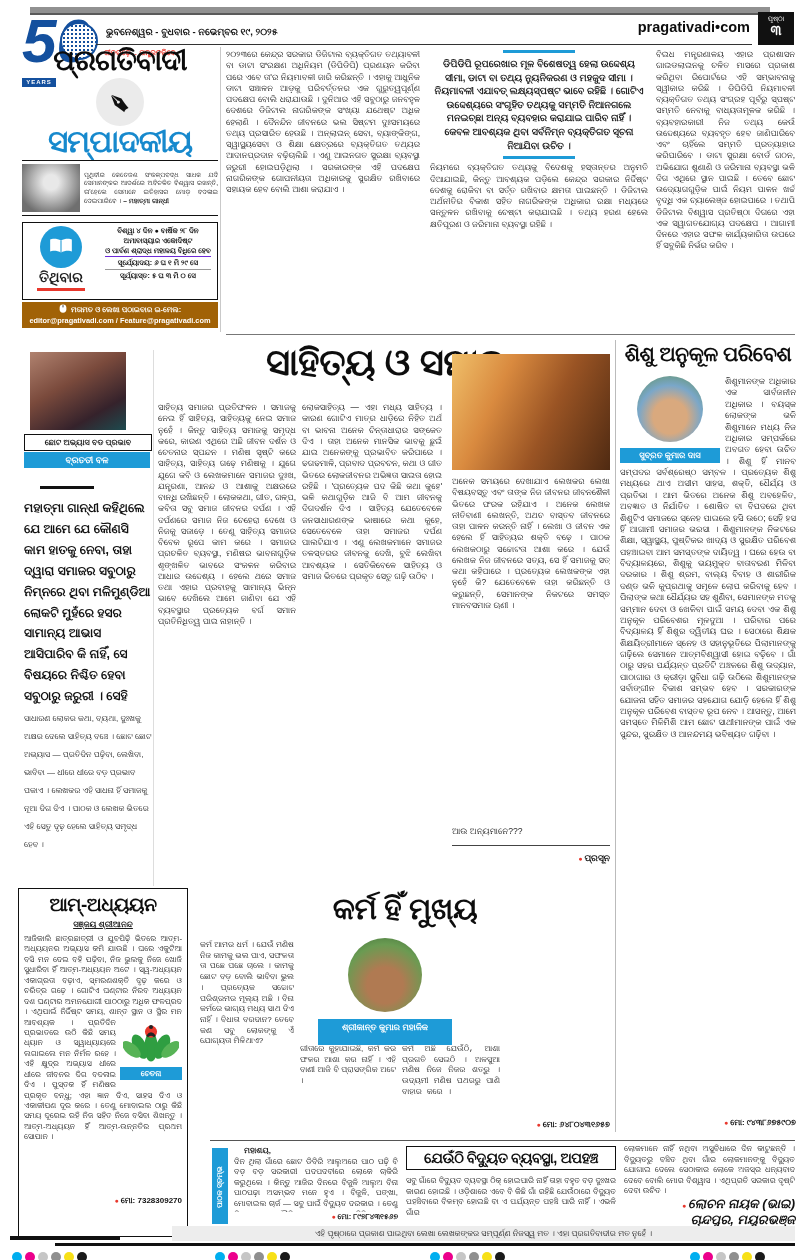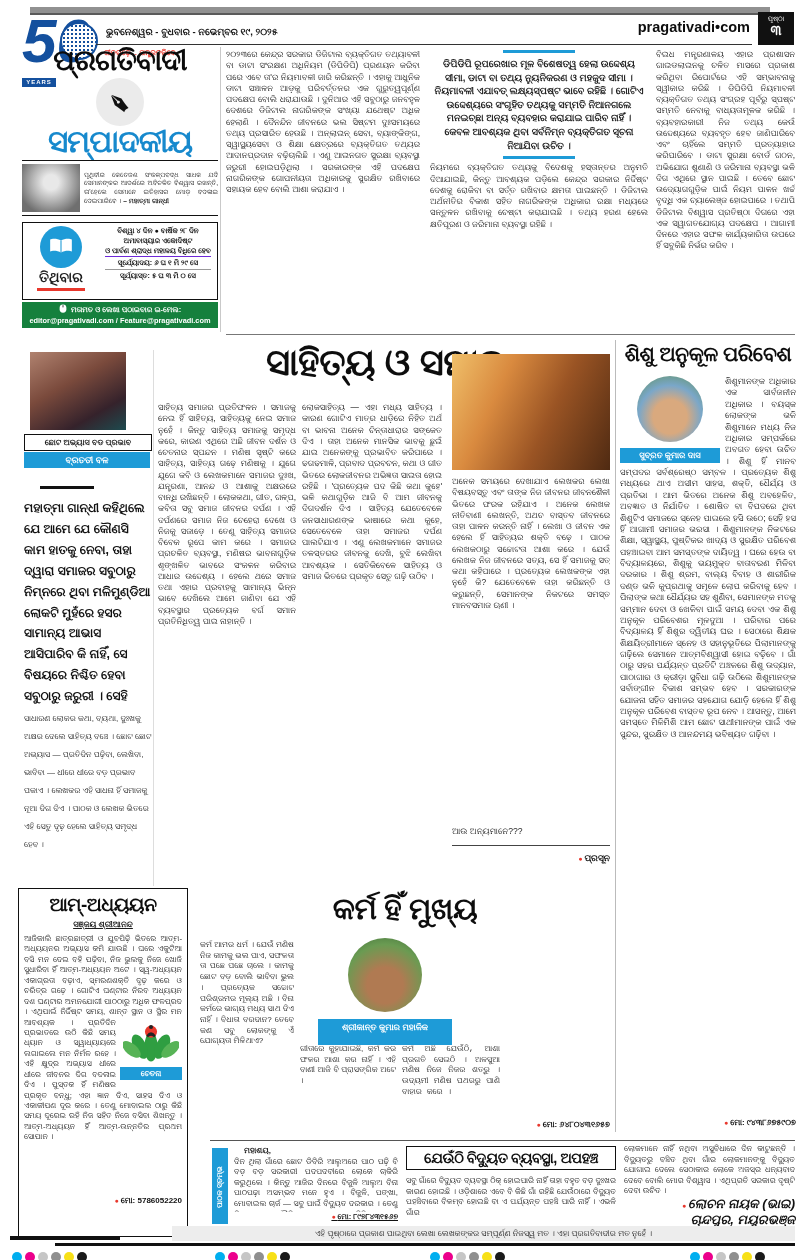--- a/index.html
+++ b/index.html
@@ -75,21 +75,21 @@
     </div>
     <div style="flex:1;font-size:7.1px;font-weight:bold;text-align:center;padding-top:3px;color:#111;">
       <div style="padding:1px 0;">ବିଶ୍ୱା ୪ ଦିନ ● ବାର୍ଷିକ ୨୮ ଦିନ</div>
       <div style="padding:1px 0;">ଅମାବାସ୍ୟାର ଏକୋଦିଷ୍ଟ</div>
       <div style="padding:1px 0;">ଓ ପାର୍ବଣ ଶ୍ରାଦ୍ଧ ମହାଳୟ ବିଧିରେ ହେବ</div>
       <div style="border-top:1px solid #6d28d9;margin:0 6px;padding:2px 0;">ସୂର୍ଯ୍ୟୋଦୟ: ୬ ଘ ୧ ମି ୨୯ ସେ</div>
       <div style="border-top:1px solid #999;margin:0 6px;padding:2px 0;">ସୂର୍ଯ୍ୟାସ୍ତ: ୫ ଘ ୩ ମି ୦ ସେ</div>
     </div>
   </div>
 
-  <div class="a" style="left:22px;top:302px;width:196px;height:26px;background:#15803d;color:#fff;text-align:center;font-size:7.4px;font-weight:bold;line-height:1.55;padding-top:2px;box-sizing:border-box;">
+  <div class="a" style="left:22px;top:302px;width:196px;height:26px;background:#a16207;color:#fff;text-align:center;font-size:7.4px;font-weight:bold;line-height:1.55;padding-top:2px;box-sizing:border-box;">
     <div>
       <svg width="8" height="9" viewBox="0 0 10 12" style="vertical-align:-1px;margin-right:2px;">
           <rect x="0.5" y="0.5" width="9" height="11" rx="4.5" fill="#fff"></rect>
           <line x1="5" y1="1.5" x2="5" y2="4.5" stroke="#000"></line>
         </svg>
       <span>ମତାମତ ଓ ଲେଖା ପଠାଇବାର ଇ-ମେଲ:</span>
     </div>
     <div>editor@pragativadi.com / Feature@pragativadi.com</div>
   </div>
 
@@ -161,21 +161,21 @@
           <ellipse cx="9" cy="33" rx="6" ry="12" fill="#57b356" transform="rotate(-50 9 33)"></ellipse>
           <ellipse cx="51" cy="33" rx="6" ry="12" fill="#57b356" transform="rotate(50 51 33)"></ellipse>
           <circle cx="30" cy="14" r="6.5" fill="#e8372c"></circle>
           <circle cx="30" cy="9" r="2.2" fill="#222"></circle>
           <path d="M25 18 Q30 11 35 18 L33.5 20 Q30 16.5 26.5 20 Z" fill="#222"></path>
         </svg>
         <span class="bluebox" style="display:block;height:13px;font-size:7.5px;line-height:13px;">ଚେତନା</span>
       </span>
       <span>ପ୍ରତିଦିନ ପ୍ରଭାତରେ ଉଠି କିଛି ସମୟ ଧ୍ୟାନ ଓ ସ୍ୱାଧ୍ୟାୟରେ ଲଗାଇଲେ ମନ ନିର୍ମଳ ରହେ । ଏହି କ୍ଷୁଦ୍ର ଅଭ୍ୟାସ ଧୀରେ ଧୀରେ ଜୀବନର ଦିଗ ବଦଳାଇ ଦିଏ । ପୁସ୍ତକ ହିଁ ମଣିଷର ପ୍ରକୃତ ବନ୍ଧୁ; ଏହା ଜ୍ଞାନ ଦିଏ, ସାହସ ଦିଏ ଓ ଏକାକୀପଣ ଦୂର କରେ । ତେଣୁ ମୋବାଇଲ ଠାରୁ କିଛି ସମୟ ଦୂରେଇ ରହି ନିଜ ସହିତ ନିଜେ ବସିବା ଶିଖନ୍ତୁ । ଆତ୍ମ-ଅଧ୍ୟୟନ ହିଁ ଆତ୍ମ-ଉନ୍ନତିର ପ୍ରଥମ ସୋପାନ ।</span>
     </div>
-    <div class="phone bullet">ମୋ: 5786052220</div>
+    <div class="phone bullet">ମୋ: 7328309270</div>
   </div>
 
   <div class="a hl c" style="left:200px;top:892px;width:410px;font-size:30px;">କର୍ମ ହିଁ ମୁଖ୍ୟ</div>
 
   <div class="a col" style="left:200px;top:940px;width:94px;height:190px;font-size:8px;">କର୍ମ ଆମର ଧର୍ମ । ଯେଉଁ ମଣିଷ ନିଜ କାମକୁ ଭଲ ପାଏ, ସଫଳତା ତା ପଛେ ପଛେ ଚାଲେ । କାମକୁ ଛୋଟ ବଡ଼ ବୋଲି ଭାବିବା ଭୁଲ । ପ୍ରତ୍ୟେକ ସଚ୍ଚୋଟ ପରିଶ୍ରମର ମୂଲ୍ୟ ଅଛି । ବିନା କର୍ମରେ ଭାଗ୍ୟ ମଧ୍ୟ ସାଥ ଦିଏ ନାହିଁ । ବିଧାତା ବରଦାନ? ତେବେ କଣ ସବୁ ଲୋକଙ୍କୁ ଏଁ ଯୋଗ୍ୟତା ମିଳିଥାଏ?</div>
   <div class="a col" style="left:300px;top:1044px;width:96px;height:86px;font-size:8px;">ଗୀତାରେ କୁହାଯାଇଛି, କର୍ମ କର ଫଳର ଆଶା କର ନାହିଁ । ଏହି ବାଣୀ ଆଜି ବି ପ୍ରାସଙ୍ଗିକ ଅଟେ ।</div>
   <div class="a col" style="left:402px;top:1044px;width:98px;height:86px;font-size:8px;font-family:Liberation Mono, monospace;">କର୍ମ ଅଛି ଯେଉଁଠି, ଆଶା ପ୍ରଗତି ସେଇଠି । ଅଳସୁଆ ମଣିଷ ନିଜେ ନିଜର ଶତ୍ରୁ । ଉଦ୍ୟମୀ ମଣିଷ ପଥରରୁ ପାଣି ବାହାର କରେ ।</div>
 
   <div class="a c" style="left:318px;top:938px;width:134px;">
     <span class="circle-photo" style="display:inline-block;width:74px;height:74px;background:radial-gradient(circle at 50% 64%,#b07a52 30%,#6a9b52 68%,#3f6e3a 100%);"></span>
@@ -186,21 +186,21 @@
   <div class="a hline" style="left:210px;top:1140px;width:585px;background:#555;"></div>
 
   <div class="a" style="left:212px;top:1148px;width:16px;height:76px;background:#1e9bd7;overflow:hidden;">
     <span style="display:block;writing-mode:vertical-rl;transform:rotate(180deg);color:#fff;font-size:7.5px;font-weight:bold;margin:4px auto 0;text-align:center;height:70px;">ପାଠକ ସ୍ତମ୍ଭ</span>
   </div>
 
   <div class="a col" style="left:234px;top:1146px;width:164px;height:66px;font-size:7.9px;">
     <span class="bold" style="display:block;text-align:left;padding-left:10px;">ମହାଶୟ,</span>
     <span>ଦିନ ଥିଲା ଗାଁରେ ଛୋଟ ଡିବିରି ଆଲୁଅରେ ପାଠ ପଢ଼ି ବି ବଡ଼ ବଡ଼ ସରକାରୀ ପଦପଦବୀରେ ଲୋକେ ଚାକିରି କରୁଥିଲେ । କିନ୍ତୁ ଆଜିର ଦିନରେ ବିଜୁଳି ଆଲୁଅ ବିନା ପାଠପଢ଼ା ଅସମ୍ଭବ ମନେ ହୁଏ । ବିଜୁଳି, ପଙ୍ଖା, ମୋବାଇଲ ଚାର୍ଜ — ସବୁ ପାଇଁ ବିଦ୍ୟୁତ ଦରକାର । ତେଣୁ ବିଦ୍ୟୁତ ଏବେ ମୌଳିକ ଆବଶ୍ୟକତା ପାଲଟିଛି ।</span>
   </div>
-  <div class="a phone bullet" style="left:234px;top:1212px;width:164px;font-size:7.5px;text-decoration:underline;">ମୋ: ୮୯୭୮୪୩୧୫୬୭</div>
+  <div class="a phone bullet" style="left:234px;top:1212px;width:164px;font-size:7.5px;">ମୋ: ୮୯୭୮୪୩୧୫୬୭</div>
 
   <div class="a hl c" style="left:406px;top:1146px;width:210px;height:24px;border:1.5px solid #111;font-size:14.5px;line-height:23px;box-sizing:border-box;overflow:hidden;">ଯେଉଁଠି ବିଦ୍ୟୁତ ବ୍ୟବସ୍ଥା, ଅପହଞ୍ଚ</div>
   <div class="a col" style="left:406px;top:1176px;width:210px;height:42px;font-size:7.9px;">ସବୁ ଗାଁରେ ବିଦ୍ୟୁତ ବ୍ୟବସ୍ଥା ଠିକ୍ ହୋଇପାରି ନାହିଁ ତାହା ବହୁତ ବଡ଼ ଦୁଃଖର କାରଣ ହୋଇଛି । ଓଡ଼ିଶାରେ ଏବେ ବି କିଛି ଗାଁ ରହିଛି ଯେଉଁଠାରେ ବିଦ୍ୟୁତ ପହଞ୍ଚିବାରେ ବିଳମ୍ବ ହୋଇଛି ବା ଏ ପର୍ଯ୍ୟନ୍ତ ପହଞ୍ଚି ପାରି ନାହିଁ । ଏଭଳି ଗାଁର</div>
   <div class="a col" style="left:624px;top:1144px;width:171px;height:50px;font-size:7.9px;">ଲୋକମାନେ ନାହିଁ ନଥିବା ଅସୁବିଧାରେ ଦିନ କାଟୁଛନ୍ତି । ବିଦ୍ୟୁତରୁ ବଞ୍ଚିତ ଥିବା ଗାଁର ଲୋକମାନଙ୍କୁ ବିଦ୍ୟୁତ ଯୋଗାଇ ଦେଲେ ସେଠାକାର ଲୋକେ ଅଜସ୍ର ଧନ୍ୟବାଦ ଦେବେ ବୋଲି ମୋର ବିଶ୍ୱାସ । ଏଥିପ୍ରତି ସରକାର ଦୃଷ୍ଟି ଦେବା ଉଚିତ ।</div>
   <div class="a" style="left:624px;top:1196px;width:171px;text-align:right;font-style:italic;font-weight:bold;font-size:13px;color:#111;">
     <div class="bullet">ଲୋଚନ ନାୟକ (ଭାଇ)</div>
     <div>ଚାନ୍ଦପୁର, ମୟୂରଭଞ୍ଜ</div>
   </div>
 
   <div class="a c" style="left:172px;top:1226px;width:623px;height:15px;background:#ededed;font-size:8px;line-height:15px;color:#222;overflow:hidden;">ଏହି ପୃଷ୍ଠାରେ ପ୍ରକାଶ ପାଇଥିବା ଲେଖା ଲେଖକଙ୍କର ସମ୍ପୂର୍ଣ୍ଣ ନିଜସ୍ୱ ମତ । ଏହା ପ୍ରଗତିବାଦୀର ମତ ନୁହେଁ ।</div>

